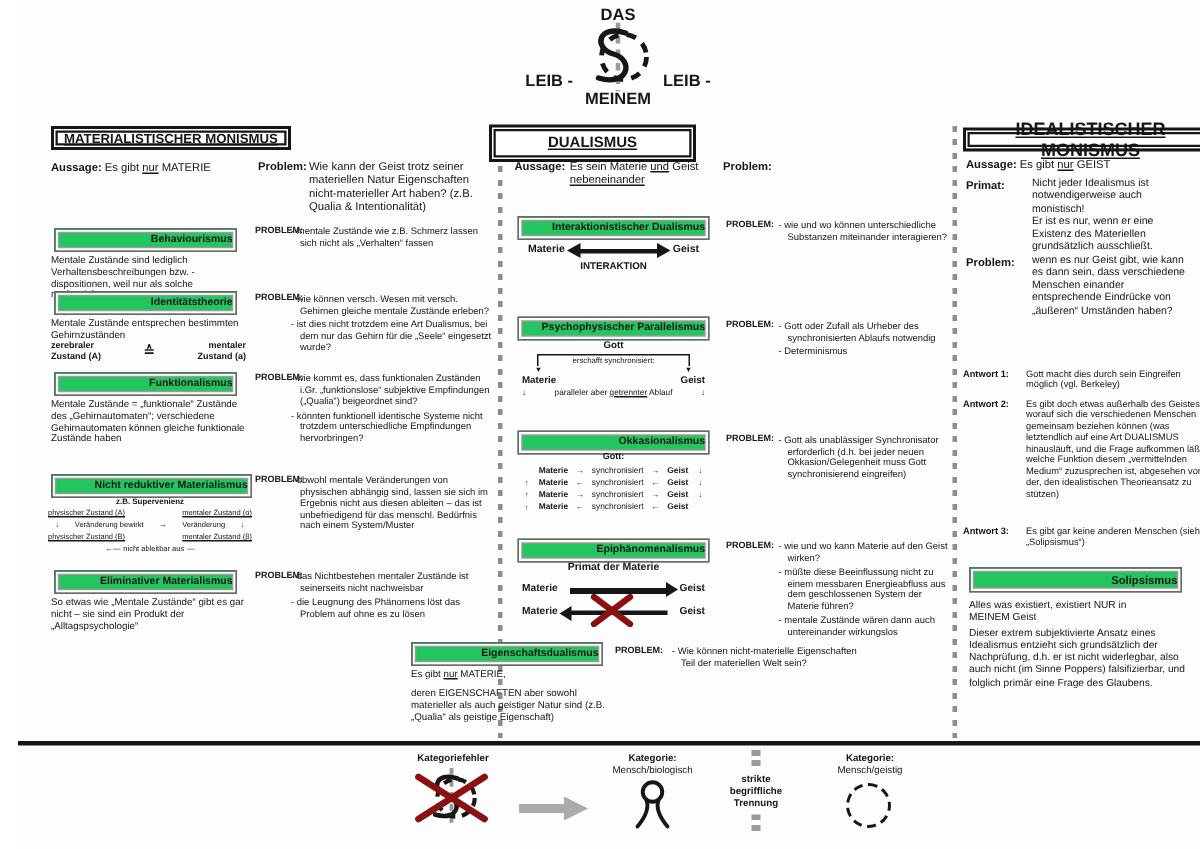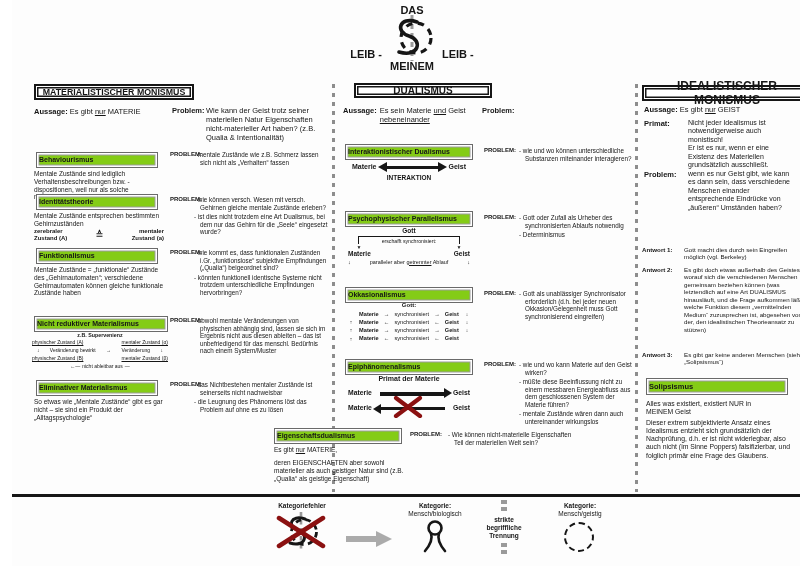--- a/index.html
+++ b/index.html
@@ -7,24 +7,24 @@
   body { background:#ffffff; }
   #page { position:relative; width:800px; height:566px; background:#fdfdfd;
           font-family:"Liberation Sans","DejaVu Sans",sans-serif; color:#161616; overflow:hidden;margin-left:12px; }
   .abs { position:absolute; line-height:1.2; }
   .b { font-weight:700; }
   .u { text-decoration:underline; }
   .ctr { text-align:center; }
   .pre { white-space:pre-line; }
   
   .frame { border:2px solid #161616; box-shadow: inset 0 0 0 1px #fff, inset 0 0 0 2.5px #161616;
-           background:#fff; display:flex; align-items:center; justify-content:center; text-align:center; }
+           background:#fff; display:flex; align-items:center; justify-content:center; text-align:center;text-decoration:underline; }
   
   .tbox { border:1px solid #6a6a6a; box-shadow: inset 0 0 0 1.5px #fff, inset 0 0 0 2.5px #9b9b9b;
-          background:#84cc16; text-align:left; font-weight:700; font-size:7px; padding:3px 2px; }
+          background:#22c55e; text-align:right; font-weight:700; font-size:7px; padding:3px 2px; }
   .plabel { font-weight:700; font-size:6px; }
   .ptext  { font-size:6.3px; }
   .bullet { padding-left:6px; text-indent:-6px; }
   .bullet + .bullet { margin-top:2px; }
   .gap { margin-top:9px; }
   .desc { font-size:6.5px; }
   .vdash { width:3px; background:repeating-linear-gradient(to bottom,#8d8d8d 0 4px,transparent 4px 9px); }
   .hbar { background:#161616; }
   .lbl75 { font-size:7.5px; font-weight:700; }
   .txt75 { font-size:7.5px; }
@@ -142,21 +142,21 @@
   </div>
 
   <div class="abs tbox" style="left:24px;top:380px;width:122px">Eliminativer Materialismus</div>
   <div class="abs desc" style="left:22px;top:398px;width:130px">So etwas wie „Mentale Zustände“ gibt es gar nicht – sie sind ein Produkt der „Alltagspsychologie“</div>
   <div class="abs plabel" style="left:158px;top:381px">PROBLEM:</div>
   <div class="abs ptext" style="left:182px;top:381px;width:135px">
     <div class="bullet">- das Nichtbestehen mentaler Zustände ist seinerseits nicht nachweisbar</div>
     <div class="bullet">- die Leugnung des Phänomens löst das Problem auf ohne es zu lösen</div>
   </div>
 
-  <div class="abs frame b" style="left:342px;top:83px;width:138px;height:15px;font-size:10px">DUALISMUS</div>
+  <div class="abs frame b" style="left:314px;top:83px;width:138px;height:25px;font-size:10px">DUALISMUS</div>
 
   <div class="abs txt75" style="left:331px;top:106px;width:138px;display:flex">
     <span class="lbl75" style="margin-right:3px">Aussage:</span>
     <span style="width:96px"><span>Es sein Materie </span><span class="u">und</span><span> Geist </span><span class="u">nebeneinander</span></span>
   </div>
   <div class="abs lbl75" style="left:470px;top:106px">Problem:</div>
 
   <div class="abs tbox" style="left:333px;top:144px;width:128px">Interaktionistischer Dualismus</div>
   <div class="abs" style="left:340px;top:163px;width:114px">
     <div style="display:flex;align-items:center;font-size:7px;font-weight:700">

